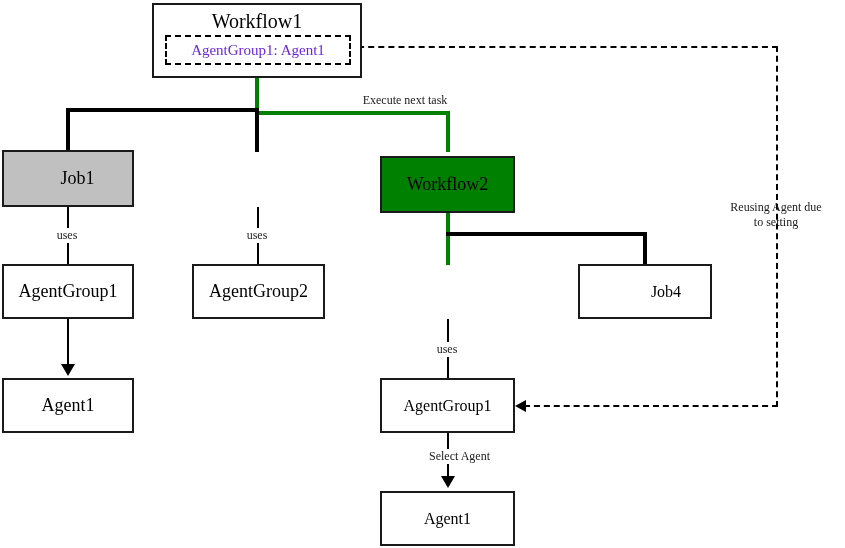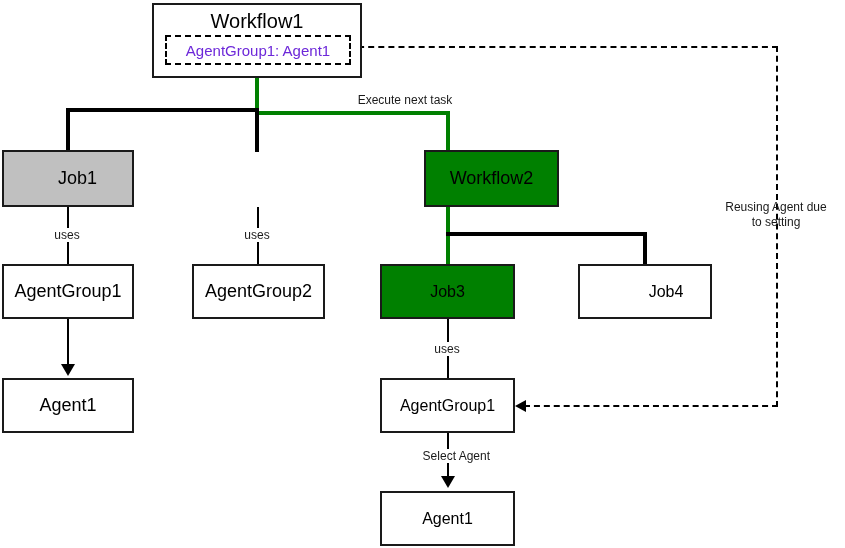--- a/index.html
+++ b/index.html
@@ -1,20 +1,20 @@
 <!DOCTYPE html>
 <html><head>
 <meta charset="utf-8">
 <style>
   html,body{margin:0;padding:0;background:#ffffff;}
   #canvas{
     position:relative;
     width:845px;height:548px;
     background:#ffffff;
-    font-family:Liberation Sans, sans-serif;
+    font-family:Liberation Serif, serif;
     overflow:hidden;
   }
   .node{
     position:absolute;
     box-sizing:border-box;
     border:2px solid #1a1a1a;
     display:flex;align-items:center;justify-content:center;
     color:#000000;
     text-align:center;
     z-index:3;
@@ -115,42 +115,39 @@
   <div class="edge green v" style="left:446px;top:111px;width:4px;height:41px;"></div>
   <div class="edge-label" style="left:343px;top:93px;width:124px;">Execute next task</div>
 
   <div class="edge h" style="left:66px;top:108px;width:192px;height:4px;"></div>
   <div class="edge v" style="left:66px;top:108px;width:4px;height:44px;"></div>
   <div class="edge v" style="left:255px;top:108px;width:4px;height:44px;"></div>
 
   <div class="node gray" style="left:2px;top:150px;width:132px;height:57px;padding-left:19px;">
     <span class="node-label" style="font-size:18px;">Job1</span>
   </div>
-  <div class="node green" style="left:380px;top:150px;width:135px;height:57px;margin-left:44px;">
+  <div class="node green" style="left:380px;top:156px;width:135px;height:57px;">
     <span class="node-label" style="font-size:18px;">Workflow2</span>
   </div>
 
   <div class="edge thinv" style="left:67px;top:207px;width:2px;height:57px;"></div>
   <div class="edge-label" style="left:46px;top:228px;width:42px;">uses</div>
 
   <div class="edge thinv" style="left:257px;top:207px;width:2px;height:57px;"></div>
   <div class="edge-label" style="left:236px;top:228px;width:42px;">uses</div>
 
   <div class="edge green v" style="left:446px;top:207px;width:4px;height:58px;"></div>
   <div class="edge h" style="left:446px;top:232px;width:200px;height:4px;"></div>
   <div class="edge v" style="left:643px;top:232px;width:4px;height:33px;"></div>
 
   <div class="node white" style="left:2px;top:264px;width:132px;height:55px;">
     <span class="node-label" style="font-size:18px;">AgentGroup1</span>
   </div>
   <div class="node white" style="left:192px;top:264px;width:133px;height:55px;">
     <span class="node-label" style="font-size:18px;">AgentGroup2</span>
-  </div>
-  <div class="node green" style="left:380px;top:264px;width:135px;height:55px;">
-    <span class="node-label" style="font-size:16px;">Job3</span>
   </div>
   <div class="node white" style="left:578px;top:264px;width:134px;height:55px;padding-left:42px;">
     <span class="node-label" style="font-size:16px;">Job4</span>
   </div>
 
   <div class="edge thinv" style="left:67px;top:319px;width:2px;height:48px;"></div>
   <div class="arrow-down" style="left:61px;top:364px;"></div>
 
   <div class="node white" style="left:2px;top:378px;width:132px;height:55px;">
     <span class="node-label" style="font-size:18px;">Agent1</span>

